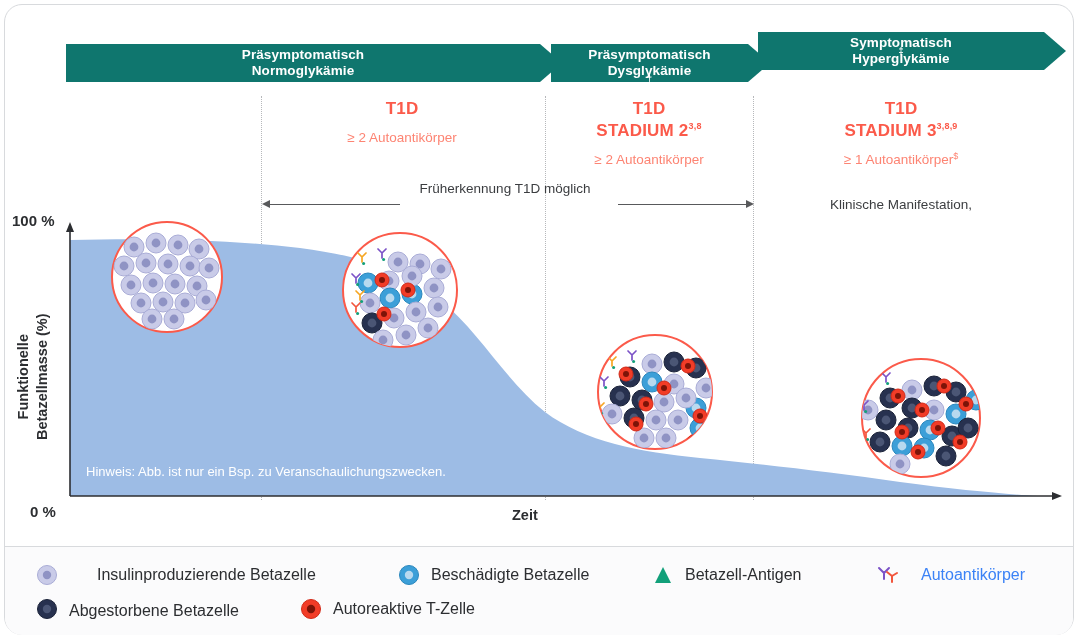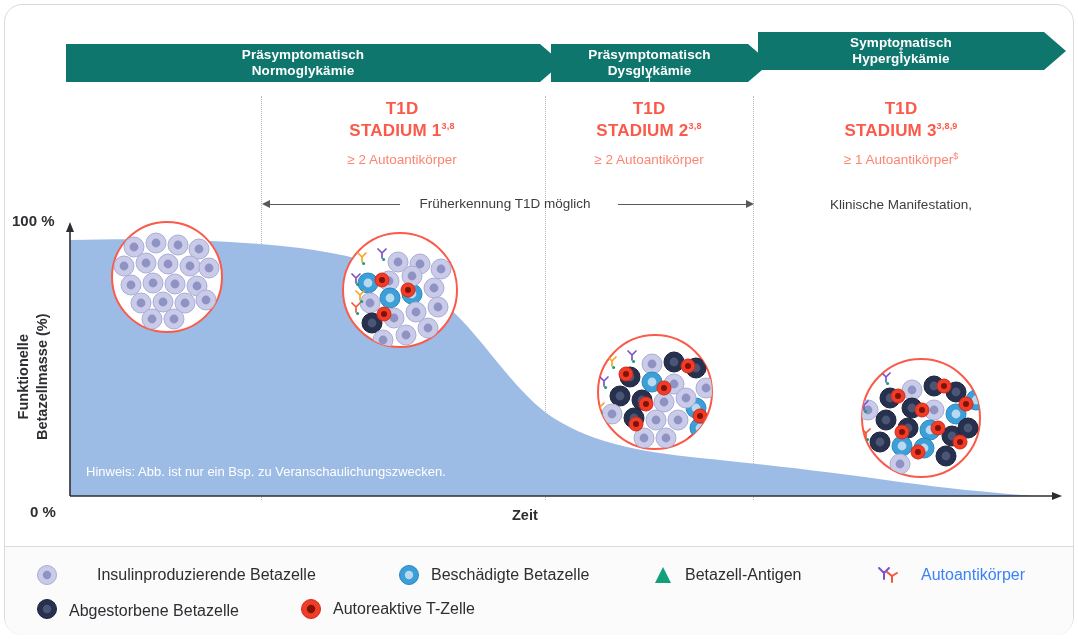--- a/index.html
+++ b/index.html
@@ -162,21 +162,20 @@
           <span class="sup">‡</span>
         </span>
       <span>Hyperglykämie</span>
     </div>
   </div>
 
 
   <div class="stagecol" style="left:287px; top:98px; width:230px;">
     <div class="stage-title">
       <div>T1D</div>
-      <div><span>STADIUM 1</span><span class="sup">3,8</span></div>
     </div>
     <div class="stage-sub"><span>≥ 2 Autoantikörper</span><span class="sup"></span></div>
   </div>
 
   <div class="stagecol" style="left:538px; top:98px; width:222px;">
     <div class="stage-title">
       <div>T1D</div>
       <div><span>STADIUM 2</span><span class="sup">3,8</span></div>
     </div>
     <div class="stage-sub"><span>≥ 2 Autoantikörper</span><span class="sup"></span></div>
@@ -187,21 +186,21 @@
       <div>T1D</div>
       <div><span>STADIUM 3</span><span class="sup">3,8,9</span></div>
     </div>
     <div class="stage-sub"><span>≥ 1 Autoantikörper</span><span class="sup">$</span></div>
   </div>
 
   <div class="divider" style="left:261px; top:96px; height:404px;"></div>
   <div class="divider" style="left:545px; top:96px; height:404px;"></div>
   <div class="divider" style="left:753px; top:96px; height:404px;"></div>
 
-  <div class="anno-text" style="left:405px; top:194px; width:200px;text-align:center;">Früherkennung T1D möglich</div>
+  <div class="anno-text" style="left:405px; top:179px; width:200px;text-align:center;">Früherkennung T1D möglich</div>
   <div class="arrow-head left" style="left:262px; top:200px;"></div>
   <div class="anno-line" style="left:270px; top:204px; width:130px;"></div>
   <div class="anno-line" style="left:618px; top:204px; width:128px;"></div>
   <div class="arrow-head right" style="left:746px; top:200px;"></div>
 
   <div class="anno-text" style="left:790px; top:195px; width:222px;">
     <div>Klinische Manifestation,</div>
   </div>
 
   <svg id="chart-area" viewBox="0 0 1078 639">

